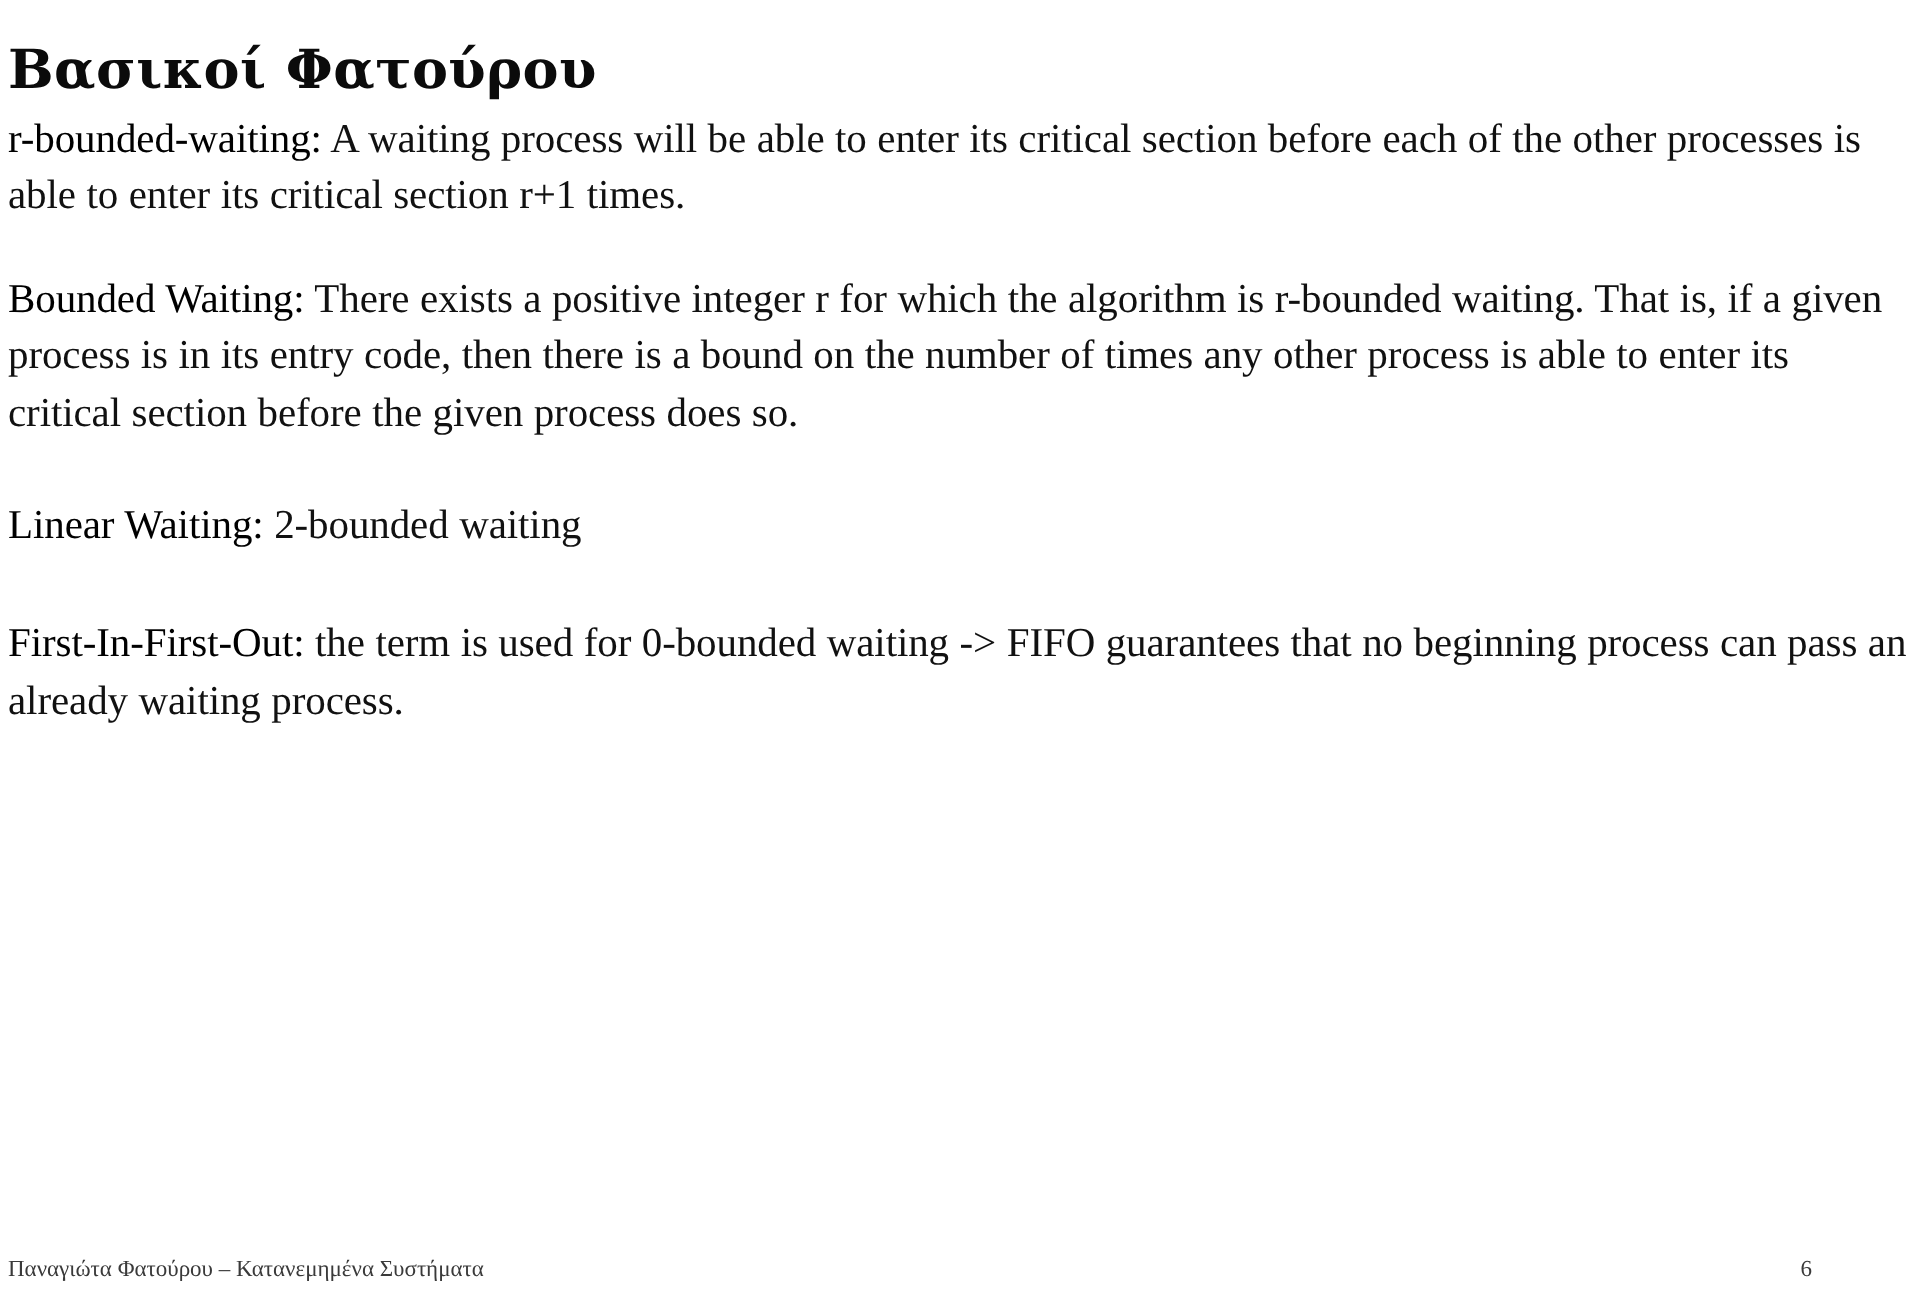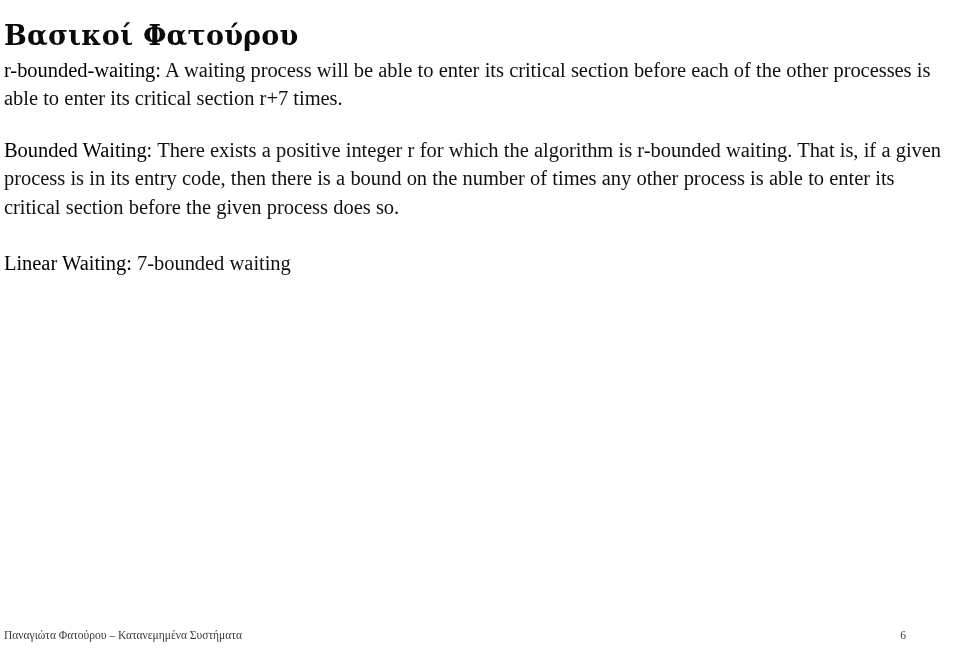--- a/index.html
+++ b/index.html
@@ -93,37 +93,40 @@
 </head>
 <body>
 
 <div class="slide">
 
   <h1 class="slide-title">Βασικοί Φατούρου</h1>
 
   <div class="body-region">
 
     <p class="para">
-      <span class="term">r-bounded-waiting:</span><span> A waiting process will be able to enter its critical section before each of the other processes is able to enter its critical section r+7 times.</span>
+      <span class="term">r-bounded-waiting:</span><span> A waiting process will be able to enter its critical section before each of the other processes is able to enter its critical section r+1 times.</span>
     </p>
 
     <div class="gap-1"></div>
 
     <p class="para">
       <span class="term">Bounded Waiting:</span><span> There exists a positive integer r for which the algorithm is r-bounded waiting. That is, if a given process is in its entry code, then there is a bound on the number of times any other process is able to enter its critical section before the given process does so.</span>
     </p>
 
     <div class="gap-2"></div>
 
     <p class="para">
-      <span class="term">Linear Waiting:</span><span> 7-bounded waiting</span>
+      <span class="term">Linear Waiting:</span><span> 2-bounded waiting</span>
     </p>
 
     <div class="gap-3"></div>
 
+    <p class="para">
+      <span class="term">First-In-First-Out:</span><span> the term is used for 0-bounded waiting -&gt; FIFO guarantees that no beginning process can pass an already waiting process.</span>
+    </p>
 
   </div>
 
   <div class="footer">
     <span class="footer-left">Παναγιώτα Φατούρου – Κατανεμημένα Συστήματα</span>
     <span class="footer-page">6</span>
   </div>
 
 </div>
 

